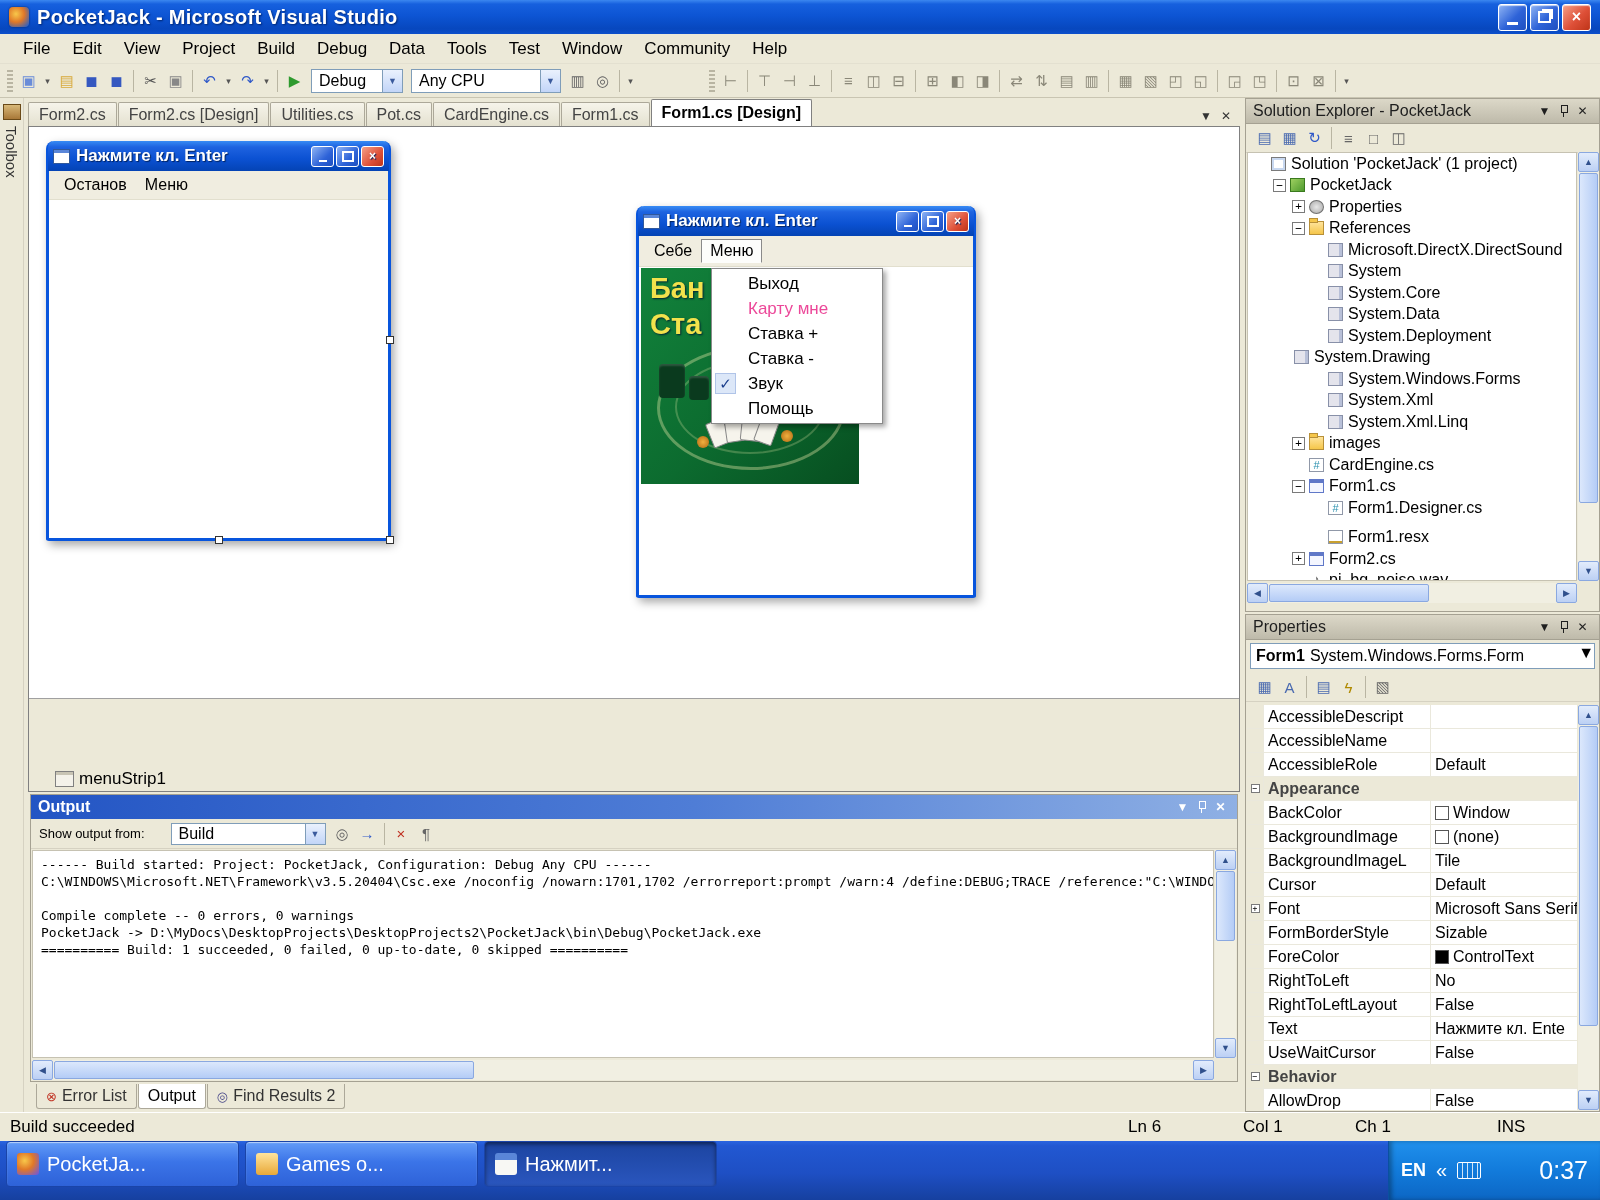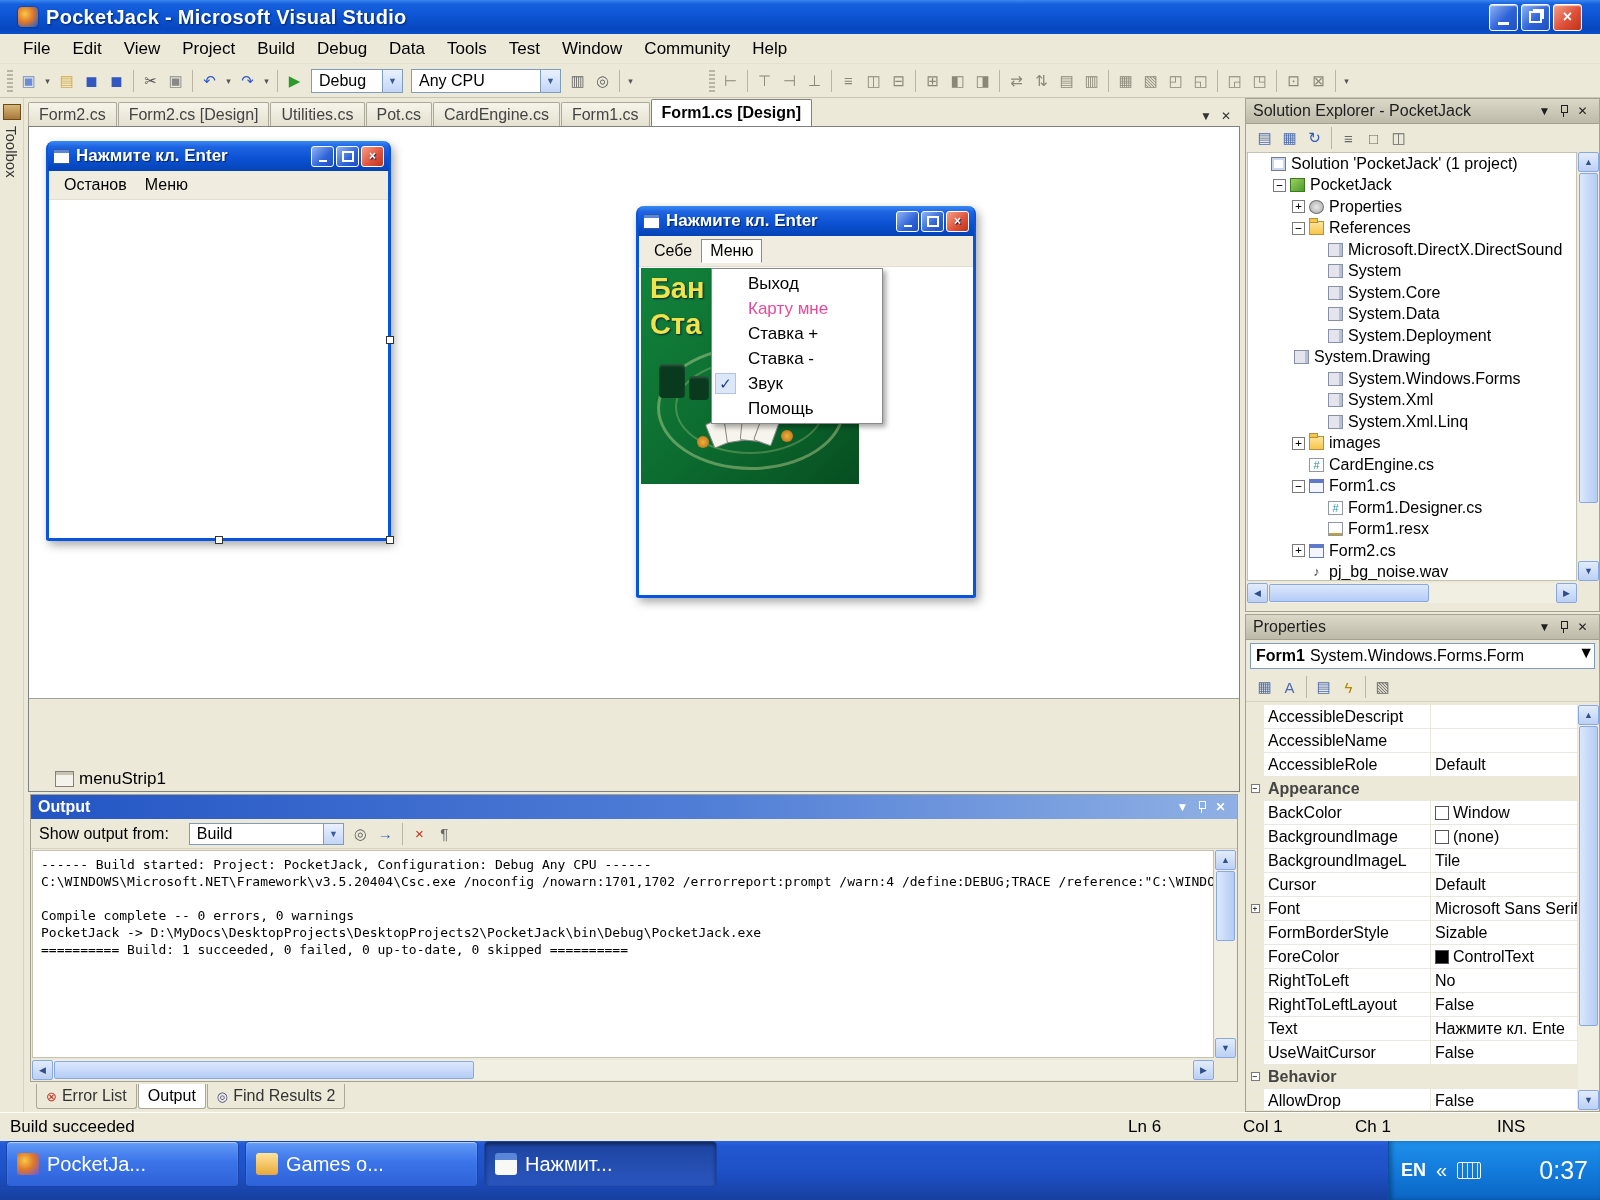--- a/index.html
+++ b/index.html
@@ -1,21 +1,21 @@
 <!DOCTYPE html>
 <html><head>
 <meta charset="utf-8">
 <style>
   html,body{margin:0;padding:0;background:#555;}
   #root{position:relative;width:1600px;height:1200px;background:#ECE9D8;overflow:hidden;
         font-family:"Liberation Sans",sans-serif;color:#000;}
 
   
   #titlebar{position:absolute;left:0;top:0;width:1600px;height:34px;display:flex;align-items:center;
-    padding:0 18px;box-sizing:border-box;
+    padding:0 9px;box-sizing:border-box;
     background:linear-gradient(180deg,#3B87F0 0%,#1660DE 12%,#0D55D4 45%,#0747BE 85%,#0C4FCB 100%);}
   #vs-logo{width:20px;height:20px;border-radius:4px;margin-right:8px;
     background:radial-gradient(circle at 35% 35%,#F8C84A,#E07828 45%,#3060C0 90%);box-shadow:0 0 2px #00225E;}
   #title-text{color:#fff;font-size:20px;font-weight:bold;text-shadow:1px 1px 2px #00256E;letter-spacing:.3px;}
   .cap-btns{margin-left:auto;display:flex;}
   .xp-cap{width:27px;height:25px;margin-left:3px;border:1px solid #FFF;border-radius:3px;display:flex;
     align-items:center;justify-content:center;color:#fff;
     background:linear-gradient(135deg,#8FB4F4 0%,#2E63D8 55%,#1E4FC0 100%);box-shadow:inset 0 1px 1px rgba(255,255,255,.7);}
   .xp-cap.close{background:linear-gradient(135deg,#F5A088 0%,#DE5038 55%,#BE3418 100%);}
   .gl-min{width:11px;height:3px;background:#fff;margin-top:12px;}
@@ -106,21 +106,21 @@
   .tw-title{height:24px;display:flex;align-items:center;padding:0 7px;font-size:16px;}
   .tw-title.focused{background:linear-gradient(90deg,#2355C4 0%,#4F7DD6 55%,#8FB0E4 100%);color:#fff;font-weight:bold;}
   .tw-title.gray{background:linear-gradient(180deg,#DCD8C8,#BEBAAA);color:#1E1E1E;border-bottom:1px solid #A5A192;}
   .tw-btns{margin-left:auto;display:flex;align-items:center;}
   .tw-btn{width:19px;height:18px;display:flex;align-items:center;justify-content:center;font-size:12px;}
   .tw-title.focused .tw-btn{color:#fff;}
   .pin{position:relative;width:10px;height:13px;}
   .pin::before{content:"";position:absolute;left:2px;top:0;width:5px;height:6px;border:1px solid currentColor;}
   .pin::after{content:"";position:absolute;left:4px;top:7px;width:1px;height:5px;background:currentColor;}
   #output-toolbar{height:29px;display:flex;align-items:center;padding-left:8px;border-bottom:1px solid #D6D2C2;}
-  #output-toolbar .lbl{font-size:16px;margin-right:16px;white-space:nowrap;}
+  #output-toolbar .lbl{font-size:13px;margin-right:22px;white-space:nowrap;}
   #output-text{position:absolute;left:1px;top:55px;right:23px;bottom:23px;background:#fff;border:1px solid #C6C2B2;
     font-family:"DejaVu Sans Mono",monospace;font-size:13px;line-height:17px;padding:5px 8px;overflow:hidden;white-space:pre;}
   .out-line{height:17px;white-space:pre;}
 
   
   .sbv{position:absolute;width:21px;background:#F1EFE2;}
   .sbh{position:absolute;height:20px;background:#F1EFE2;}
   .sb-btn{position:absolute;width:21px;height:20px;background:linear-gradient(180deg,#E2ECFC,#BCD0F4);
     border:1px solid #8AA8E0;border-radius:2px;display:flex;align-items:center;justify-content:center;
     font-size:9px;color:#30508C;box-sizing:border-box;}
@@ -558,21 +558,21 @@
         <div class="tree-row" style="padding-left: 44px;">
           <span class="expander">−</span>
           <span class="ti ti-form"></span>
           <span>Form1.cs</span>
         </div>
         <div class="tree-row" style="padding-left: 63px;">
           <span class="exp-spacer"></span>
           <span class="ti ti-cs"></span>
           <span>Form1.Designer.cs</span>
         </div>
-        <div class="tree-row" style="padding-left: 63px;">
+        <div class="tree-row" style="padding-left: 63px; margin-top: 8px;">
           <span class="exp-spacer"></span>
           <span class="ti ti-resx"></span>
           <span>Form1.resx</span>
         </div>
         <div class="tree-row" style="padding-left: 44px;">
           <span class="expander">+</span>
           <span class="ti ti-form"></span>
           <span>Form2.cs</span>
         </div>
         <div class="tree-row" style="padding-left: 44px;">

